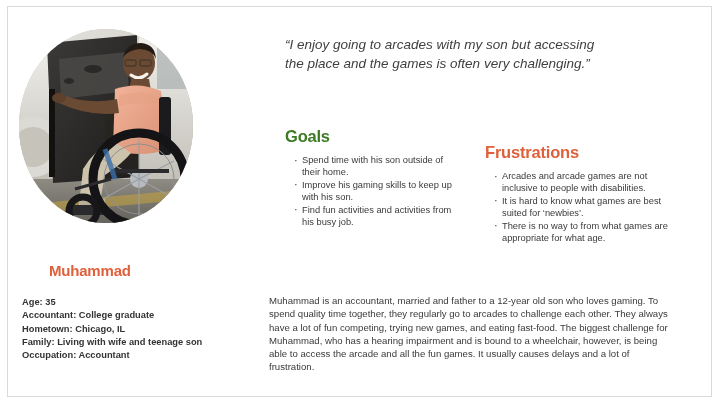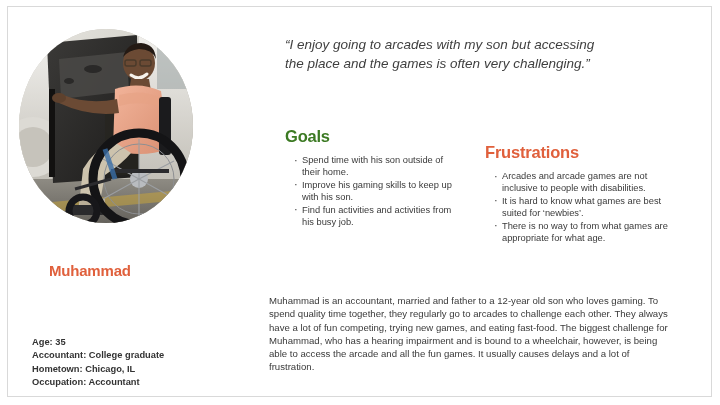--- a/index.html
+++ b/index.html
@@ -100,24 +100,23 @@
     left: 26px;
     top: 255px;
     font-size: 15px;
     font-weight: bold;
     color: #e0603c;
     letter-spacing: -0.2px;
     margin-left: 15px;
   }
   .details {
     position: absolute;
-    left: 24px;
+    left: 14px;
     top: 289px;
     width: 240px;
-    margin-top: 40px;
   }
   .details div {
     font-size: 9.3px;
     line-height: 13.3px;
     font-weight: bold;
     color: #333333;
     white-space: nowrap;
   }
 
   
@@ -240,18 +239,19 @@
       <li>There is no way to from what games are appropriate for what age.</li>
     </ul>
   </div>
 
   <div class="name">Muhammad</div>
 
   <div class="details">
     <div>Age: 35</div>
     <div>Accountant: College graduate</div>
     <div>Hometown: Chicago, IL</div>
+    <div>Family: Living with wife and teenage son</div>
     <div>Occupation: Accountant</div>
   </div>
 
   <div class="bio">Muhammad is an accountant, married and father to a 12-year old son who loves gaming. To spend quality time together, they regularly go to arcades to challenge each other. They always have a lot of fun competing, trying new games, and eating fast-food. The biggest challenge for Muhammad, who has a hearing impairment and is bound to a wheelchair, however, is being able to access the arcade and all the fun games. It usually causes delays and a lot of frustration.</div>
 
 </div>
 
 </body></html>

